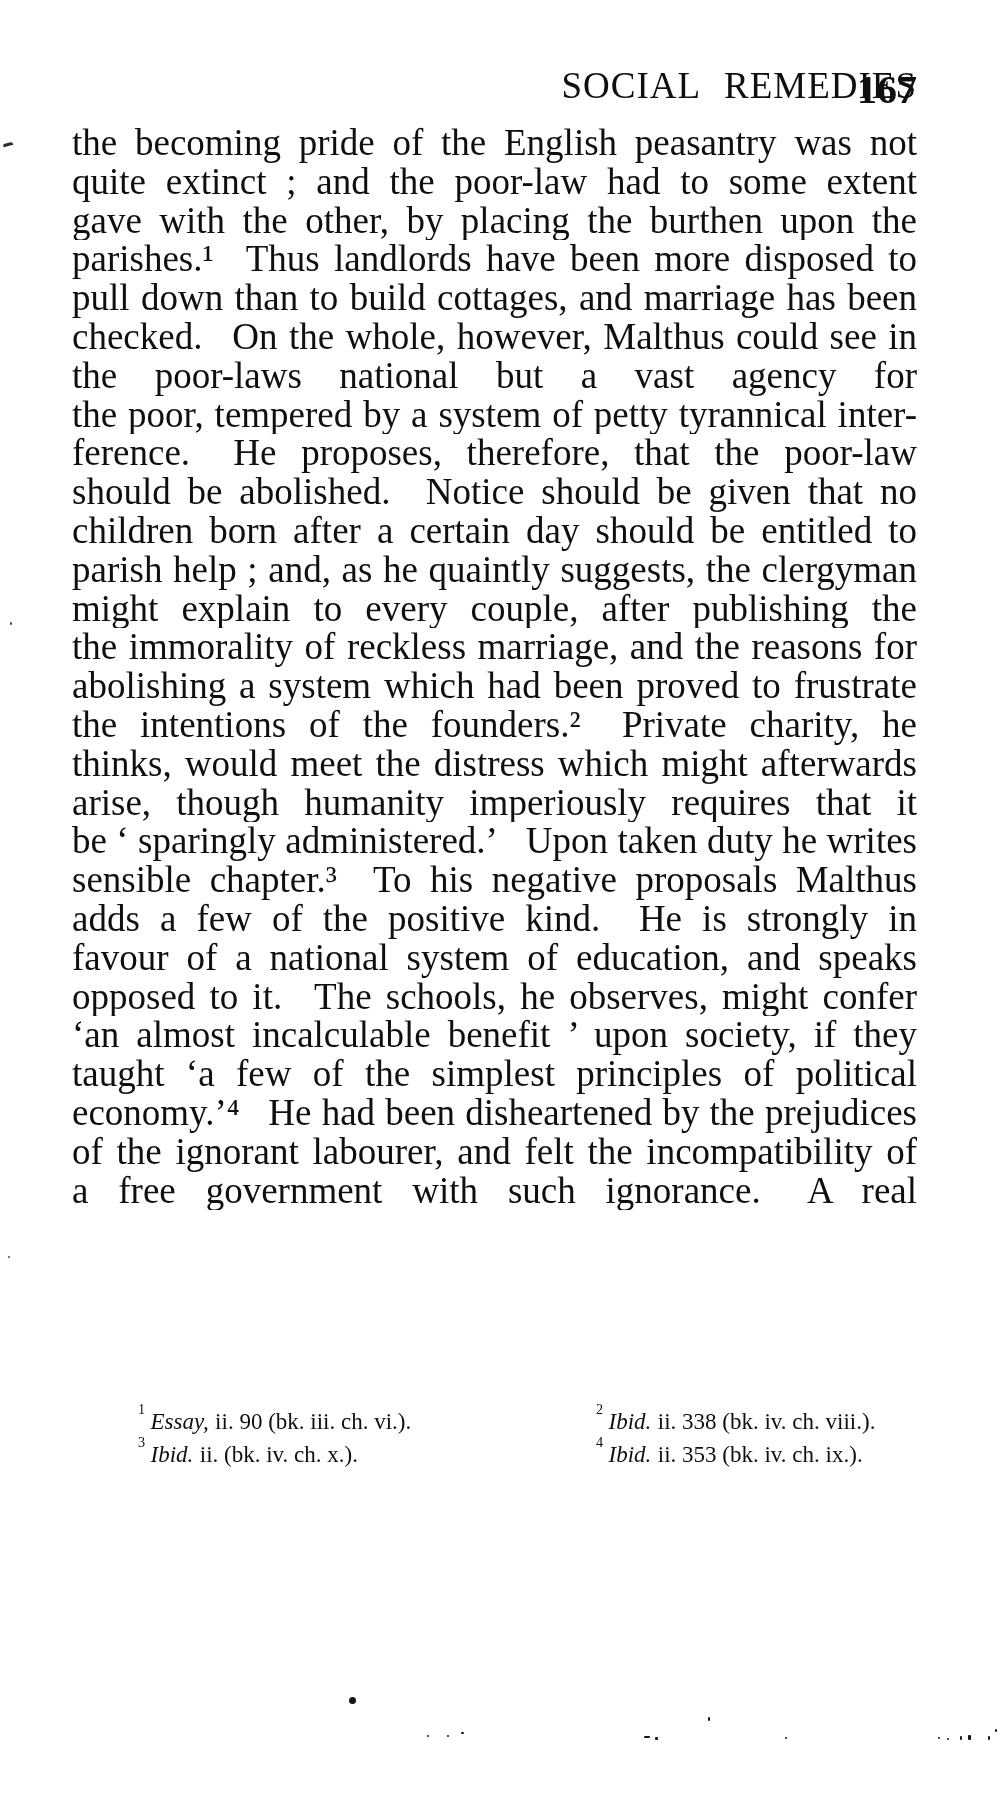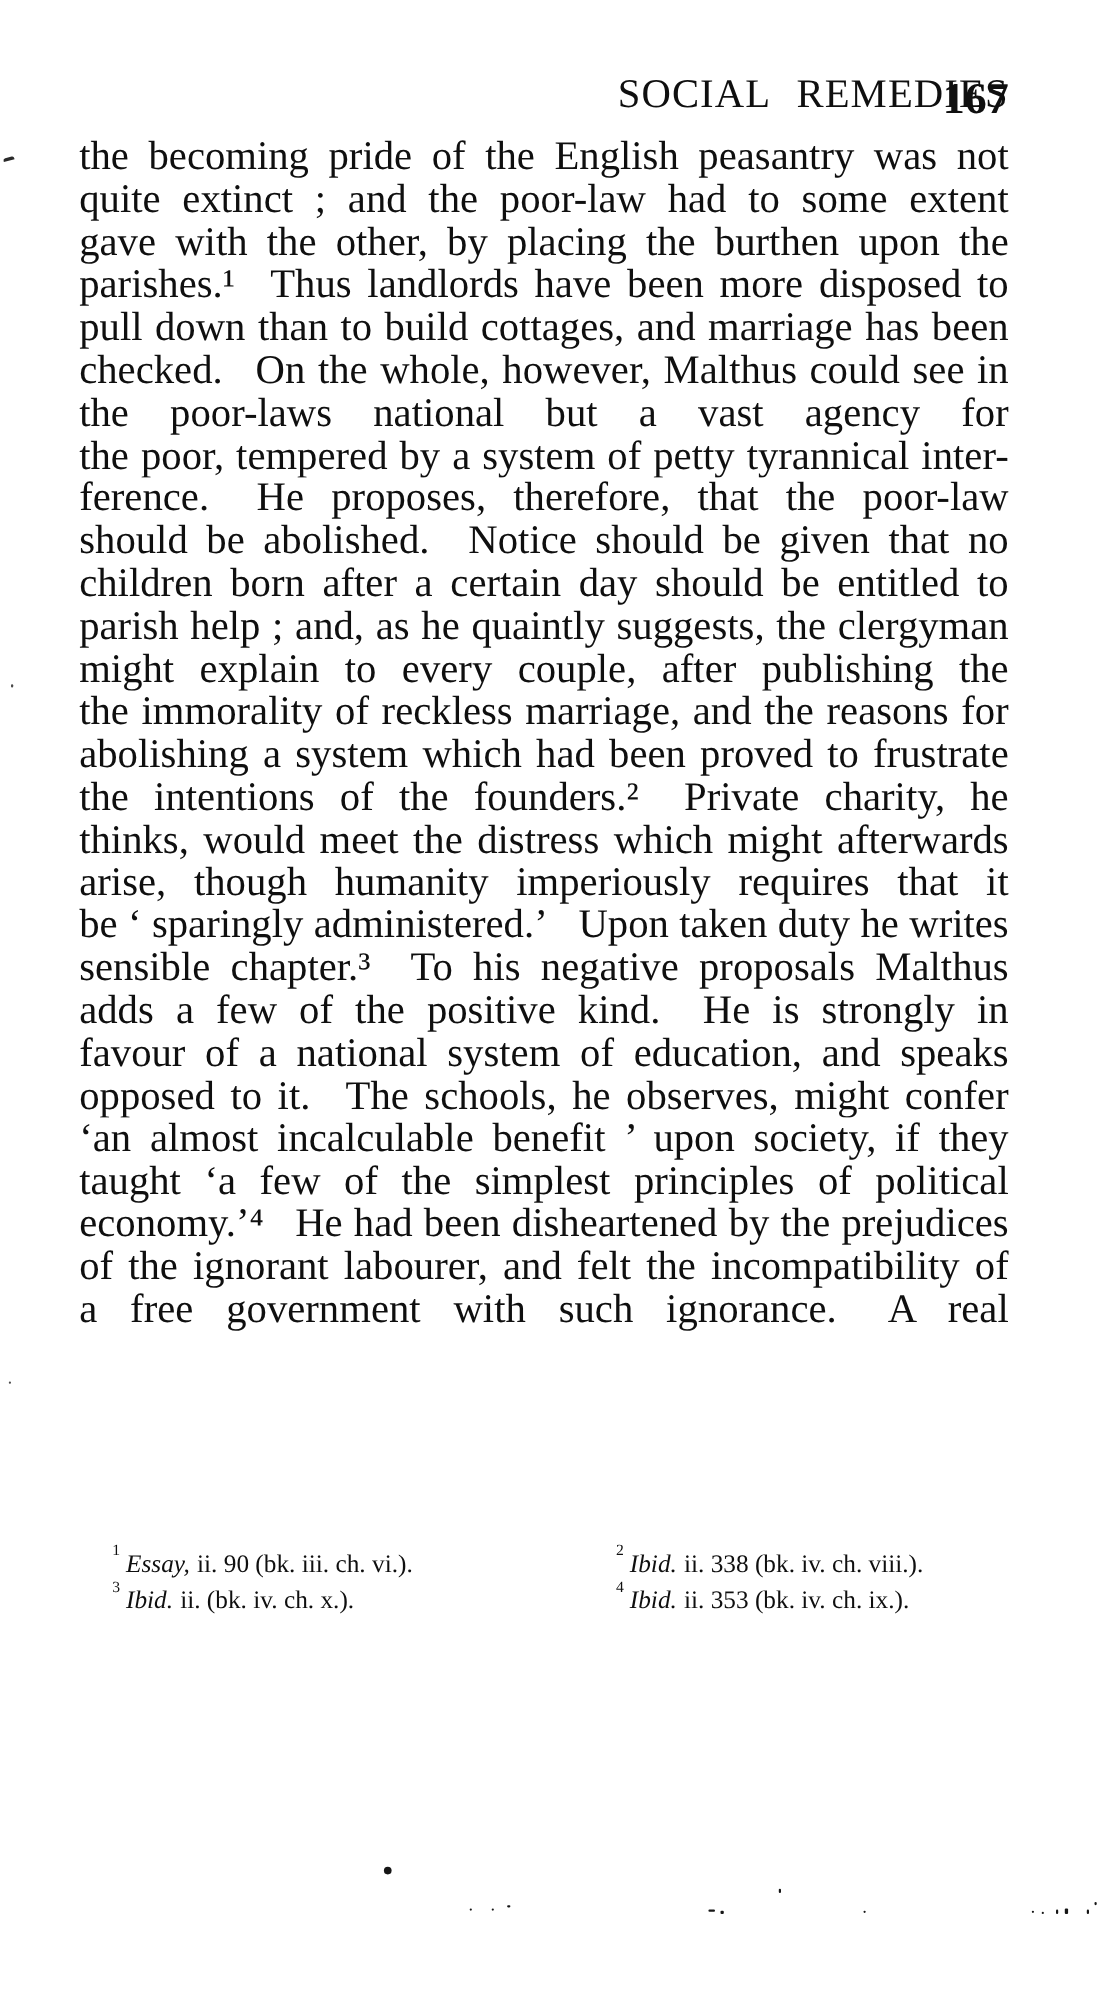--- a/index.html
+++ b/index.html
@@ -39,21 +39,21 @@
     overflow: hidden;
     white-space: normal;
   }
   .bline::after { content: ""; display: inline-block; width: 100%; }
 
   
   .footnotes {
     position: absolute; top: 1407px; left: 72px; width: 845px; height: 80px;
     font-size: 23px; line-height: 30px;
   }
-  .fn { position: absolute; white-space: nowrap; }
+  .fn { position: absolute; white-space: nowrap; margin-left: 36px; }
   .fn sup {
     font-size: 0.62em; position: relative; top: -0.45em;
     margin-right: 0.38em; line-height: 0;
   }
   .fn .src { font-style: italic; margin-right: 0.28em; }
 
   
   .speck { position: absolute; background: #161616; border-radius: 1px; }
   .speck.round { border-radius: 50%; }
   .speck.faint { background: #4a4a4a; }

